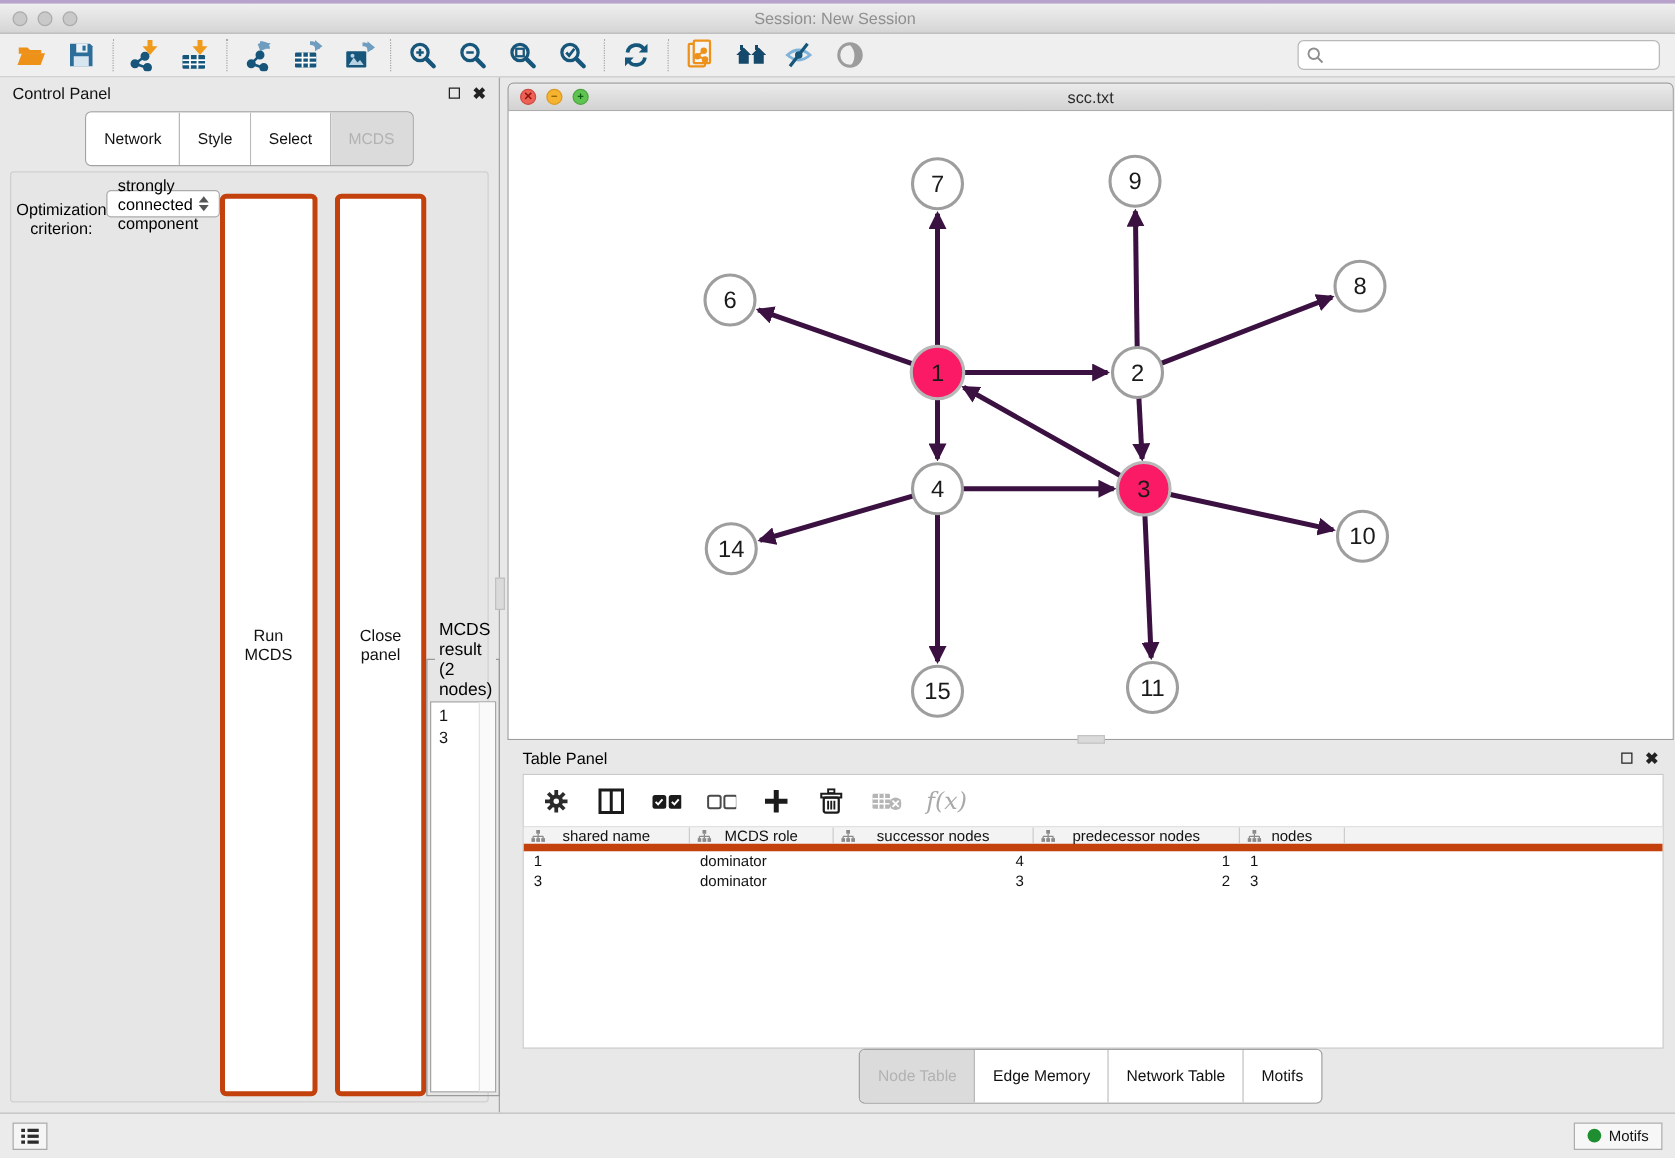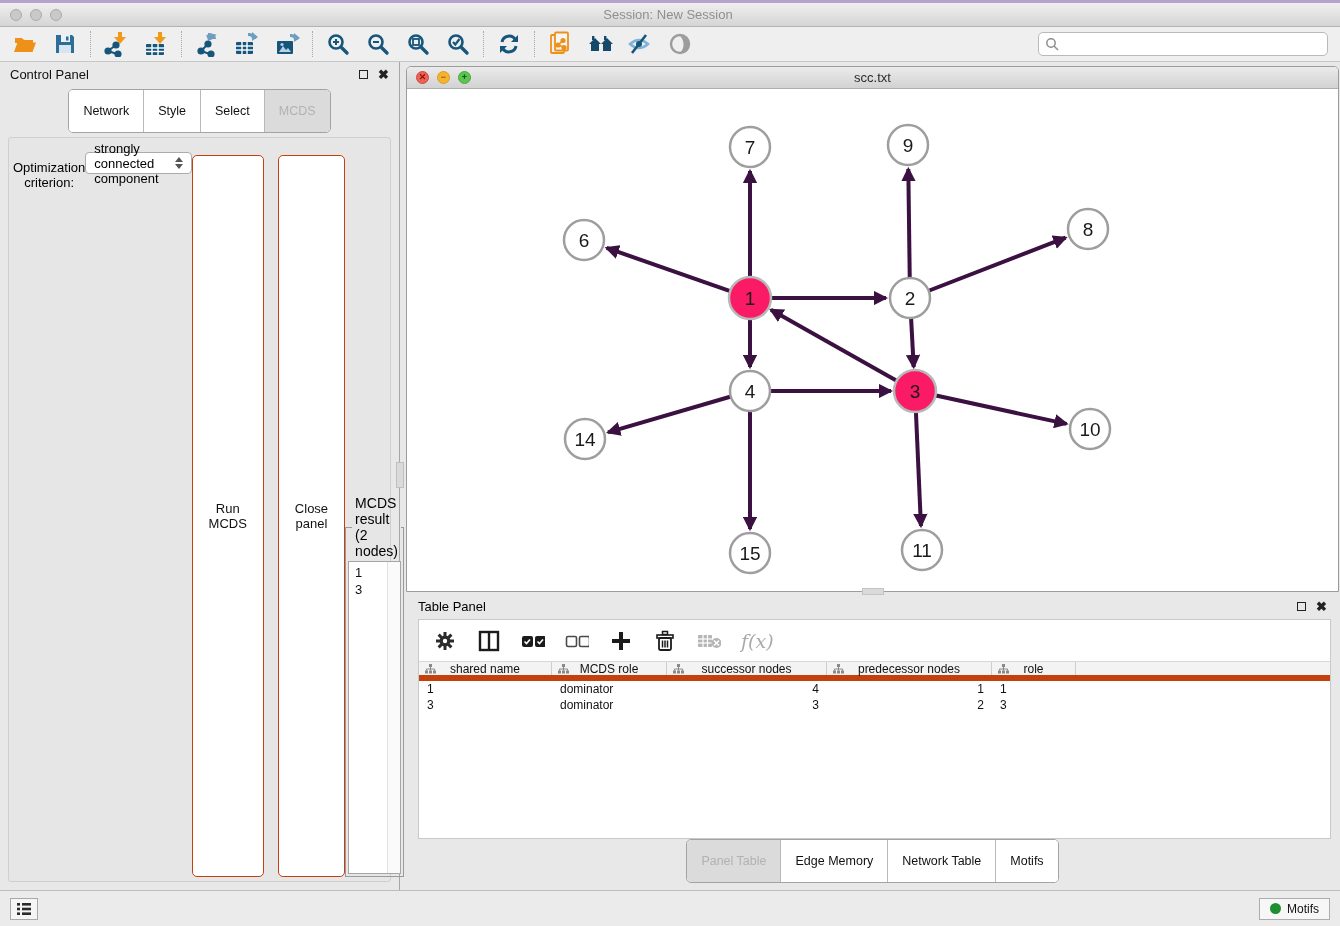--- a/index.html
+++ b/index.html
@@ -39,28 +39,28 @@
   .segmented { display:flex; justify-content:center; margin:3px 0 4px; }
   .seg-wrap { display:flex; border:1px solid #A3A3A3; border-radius:5px; overflow:hidden; background:#fff; }
   .seg { font-size:12.5px; padding:14px 14px; background:#fff; color:#111; border-right:1px solid #B9B9B9; cursor:default; }
   .seg:last-child { border-right:none; }
   .seg.active { background:#DBDBDB; color:#B2B2B2; }
 
   .cp-content { flex:1; margin:0 8px 8px; background:#E6E6E6; border:1px solid #CFCFCF; border-radius:3px;
                 display:flex; padding:4px; }
   .opt-label { text-align:center; font-size:13px; margin-top:18px; }
   .dropdown { margin:10px auto 0; width:312px; height:22px; background:#fff; border:1px solid #ABABAB; border-radius:4px;
-              display:flex; align-items:center; font-size:13px; padding:0 8px;gap:16px; }
+              display:flex; align-items:center; font-size:13px; padding:0 8px; }
   .dropdown .dd-val { flex:1; }
   .stepper { display:flex; flex-direction:column; gap:2px; align-items:center; }
   .stepper i { width:0; height:0; border-left:4px solid transparent; border-right:4px solid transparent; display:block; }
   .stepper .up { border-bottom:5px solid #555; }
   .stepper .down { border-top:5px solid #555; }
   .btn-row { display:flex; justify-content:center; gap:14px; margin-top:13px; }
-  .mac-btn { background:#fff; border:1px solid #c2410c; border-radius:5px; font-size:13px; padding:18px 16px; color:#111; }
+  .mac-btn { background:#fff; border:4px solid #c2410c; border-radius:5px; font-size:13px; padding:18px 16px; color:#111; }
 
   fieldset.result-group { margin-top:auto; height:382px; border:1px solid #9A9A9A; padding:2px; }
   fieldset.result-group legend { font-size:14px; padding:0 3px; margin-left:4px; }
   .result-area { height:100%; background:#fff; border:1px solid #A5A5A5; display:flex; }
   .result-text { flex:1; font-size:13px; padding:2px 6px; line-height:17px; white-space:pre; color:#111; }
   .result-scroll { width:13px; background:#FAFAFA; border-left:1px solid #E2E2E2; }
 
   
   .net-window { height:526px; border:1px solid #9C9C9C; border-radius:5px 5px 0 0; background:#fff; display:flex; flex-direction:column; position:relative; }
   .net-titlebar { height:22px; background:linear-gradient(#EBEBEB,#D2D2D2); border-bottom:1px solid #ADADAD;
@@ -576,21 +576,21 @@
                   <rect x="8" y="6.5" width="3" height="3"></rect>
                 </g>
                 <g stroke="#8A8A8A" stroke-width="1">
                   <line x1="5.5" y1="3" x2="5.5" y2="5"></line>
                   <line x1="1.5" y1="5" x2="9.5" y2="5"></line>
                   <line x1="1.5" y1="5" x2="1.5" y2="6.5"></line>
                   <line x1="5.5" y1="5" x2="5.5" y2="6.5"></line>
                   <line x1="9.5" y1="5" x2="9.5" y2="6.5"></line>
                 </g>
               </svg>
-              <span>role</span>
+              <span>nodes</span>
             </div>
           </div>
         <div id="grid-body">
             <div class="grid-row">
               <div class="gr-cell" style="width: 133px; text-align: left;">1</div>
               <div class="gr-cell" style="width: 115px; text-align: left;">dominator</div>
               <div class="gr-cell" style="width: 160px; text-align: right;">4</div>
               <div class="gr-cell" style="width: 165px; text-align: right;">1</div>
               <div class="gr-cell" style="width: 84px; text-align: left;">1</div>
             </div>
@@ -598,21 +598,21 @@
               <div class="gr-cell" style="width: 133px; text-align: left;">3</div>
               <div class="gr-cell" style="width: 115px; text-align: left;">dominator</div>
               <div class="gr-cell" style="width: 160px; text-align: right;">3</div>
               <div class="gr-cell" style="width: 165px; text-align: right;">2</div>
               <div class="gr-cell" style="width: 84px; text-align: left;">3</div>
             </div>
           </div>
       </div>
       <div class="tp-tabs-zone">
         <div class="seg-wrap" id="tp-tabs">
-            <div class="seg active">Panel Table</div>
+            <div class="seg active">Node Table</div>
             <div class="seg">Edge Memory</div>
             <div class="seg">Network Table</div>
             <div class="seg">Motifs</div>
           </div>
       </div>
     </div>
   </div>
 </div>
 
 <div class="statusbar">

